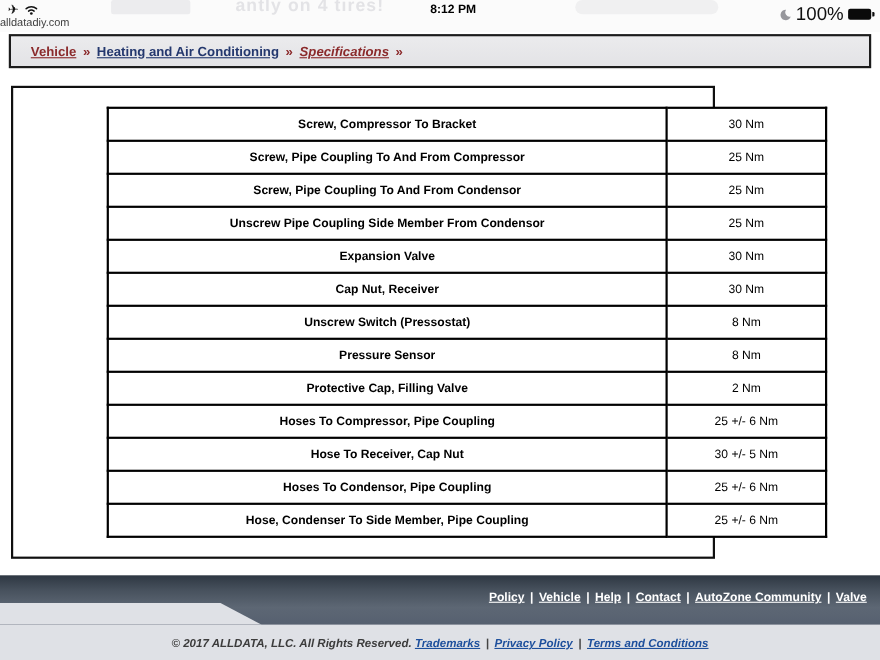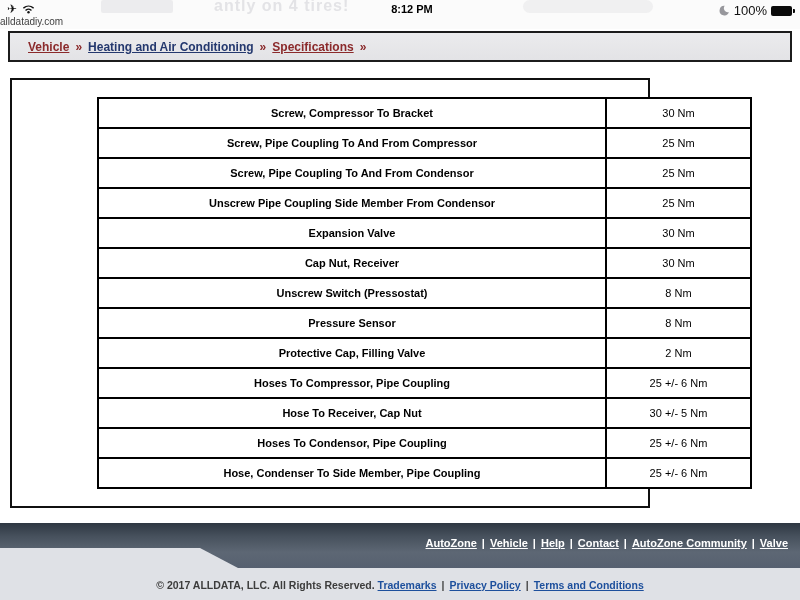--- a/index.html
+++ b/index.html
@@ -12,21 +12,21 @@
   
   .statusbar { position:absolute; left:0; top:0; width:800px; height:29px; background:#fbfbfb; }
   .ghost-block { position:absolute; left:101px; top:0; width:72px; height:13px; background:#ececee; border-radius:2px; }
   .ghost-text { position:absolute; left:214px; top:-3px; font-size:16px; font-weight:bold; color:#e3e3e6; letter-spacing:1px; white-space:nowrap; }
   .ghost-pill { position:absolute; left:523px; top:0; width:130px; height:13px; background:#f0f0f1; border-radius:7px; }
   .sb-time { position:absolute; left:12px; top:3px; width:100%; text-align:center; font-size:11px; font-weight:bold; color:#000; }
   .sb-url  { position:absolute; left:0; top:16px; width:100%; text-align:left; font-size:10px; color:#3f3f3f; }
   .sb-left { position:absolute; left:7px; top:3px; display:flex; align-items:center; gap:5px; }
   .plane-glyph { font-family:"DejaVu Sans", sans-serif; font-size:12px; color:#111; line-height:12px; }
   .sb-right { position:absolute; right:8px; top:3px; display:flex; align-items:center; gap:4px; }
-  .pct { font-size:13px; color:#111; }
+  .pct { font-size:17px; color:#111; }
   .battery { position:relative; width:21px; height:10px; background:#0a0a0a; border-radius:2px; }
   .battery::after { content:""; position:absolute; right:-3px; top:3px; width:2px; height:4px; background:#0a0a0a; border-radius:0 1px 1px 0; }
 
   
   .breadcrumb-bar {
     position:absolute; left:8px; top:31px; width:784px; height:31px;
     background:linear-gradient(#ebebed,#e3e3e6); border:2px solid #1c1c1c;
     display:flex; align-items:center; padding-left:18px;
   }
   .bc-link { font-size:12px; font-weight:bold; text-decoration:underline; cursor:pointer; }
@@ -45,21 +45,21 @@
     background:linear-gradient(to bottom,#2e3742 0%, #47515d 30%, #5d6774 65%, #566070 100%);
   }
   .footer-notch {
     position:absolute; left:0; top:548px; width:245px; height:20px;
     background:#dfe1e6; clip-path:polygon(0 0, 200px 0, 238px 20px, 0 20px);
   }
   .footer-strip { position:absolute; left:0; top:568px; width:800px; height:32px; background:#dfe1e6; }
   .footer-links { position:absolute; top:537px; right:12px; font-size:11px; font-weight:bold; color:#fff; white-space:nowrap; }
   .f-link { color:#fff; text-decoration:underline; cursor:pointer; }
   .f-sep  { color:#fff; margin:0 5px; font-weight:bold; }
-  .copyright { position:absolute; top:579px; left:0; width:100%; text-align:center; font-size:10.5px; font-weight:bold; color:#3c3c3c; white-space:nowrap; }
+  .copyright { position:absolute; top:579px; left:0; width:100%; text-align:center; font-size:10.5px; font-weight:bold; color:#3c3c3c; white-space:nowrap;font-style:italic; }
   .legal-link { color:#1d4f9c; text-decoration:underline; font-weight:bold; cursor:pointer; }
   .legal-sep  { color:#444; margin:0 5px; font-weight:bold; }
 </style>
 </head>
 <body>
 
 <div class="statusbar">
   <div class="ghost-block"></div>
   <div class="ghost-text">antly on 4 tires!</div>
   <div class="ghost-pill"></div>
@@ -83,21 +83,21 @@
     <span class="pct">100%</span>
     <span class="battery"></span>
   </div>
 </div>
 
 <div class="breadcrumb-bar">
     <a class="bc-link" style="color: rgb(139, 42, 43);">Vehicle</a>
     <span class="bc-sep">»</span>
     <a class="bc-link" style="color: rgb(36, 56, 110); text-align: center;">Heating and Air Conditioning</a>
     <span class="bc-sep">»</span>
-    <a class="bc-link" style="color: rgb(139, 42, 43);">Specifications</a>
+    <a class="bc-link" style="color: rgb(139, 42, 43); font-style: italic;">Specifications</a>
     <span class="bc-sep">»</span>
   </div>
 
 <div class="content-box">
   <table class="spec">
     <tbody>
         <tr>
           <td class="spec-name">Screw, Compressor To Bracket</td>
           <td class="spec-value">30 Nm</td>
         </tr>
@@ -149,17 +149,17 @@
           <td class="spec-name">Hose, Condenser To Side Member, Pipe Coupling</td>
           <td class="spec-value">25 +/- 6 Nm</td>
         </tr>
       </tbody>
   </table>
 </div>
 
 <div class="footer-dark"></div>
 <div class="footer-notch"></div>
 <div class="footer-strip"></div>
-<div class="footer-links"><a class="f-link">AutoZone</a><span class="f-sep">|</span><a class="f-link">Vehicle</a><span class="f-sep">|</span><a class="f-link">Help</a><span class="f-sep">|</span><a class="f-link">Contact</a><span class="f-sep">|</span><a class="f-link">AutoZone Community</a><span class="f-sep">|</span><a class="f-link">Valve</a></div>
+<div class="footer-links"><a class="f-link">Policy</a><span class="f-sep">|</span><a class="f-link">Vehicle</a><span class="f-sep">|</span><a class="f-link">Help</a><span class="f-sep">|</span><a class="f-link">Contact</a><span class="f-sep">|</span><a class="f-link">AutoZone Community</a><span class="f-sep">|</span><a class="f-link">Valve</a></div>
 <div class="copyright">
   <span>© 2017 ALLDATA, LLC. All Rights Reserved.</span>
   <span id="legal-links"><span> </span><a class="legal-link">Trademarks</a><span></span><span class="legal-sep">|</span><a class="legal-link">Privacy Policy</a><span></span><span class="legal-sep">|</span><a class="legal-link">Terms and Conditions</a></span>
 </div>
 
 </body></html>

